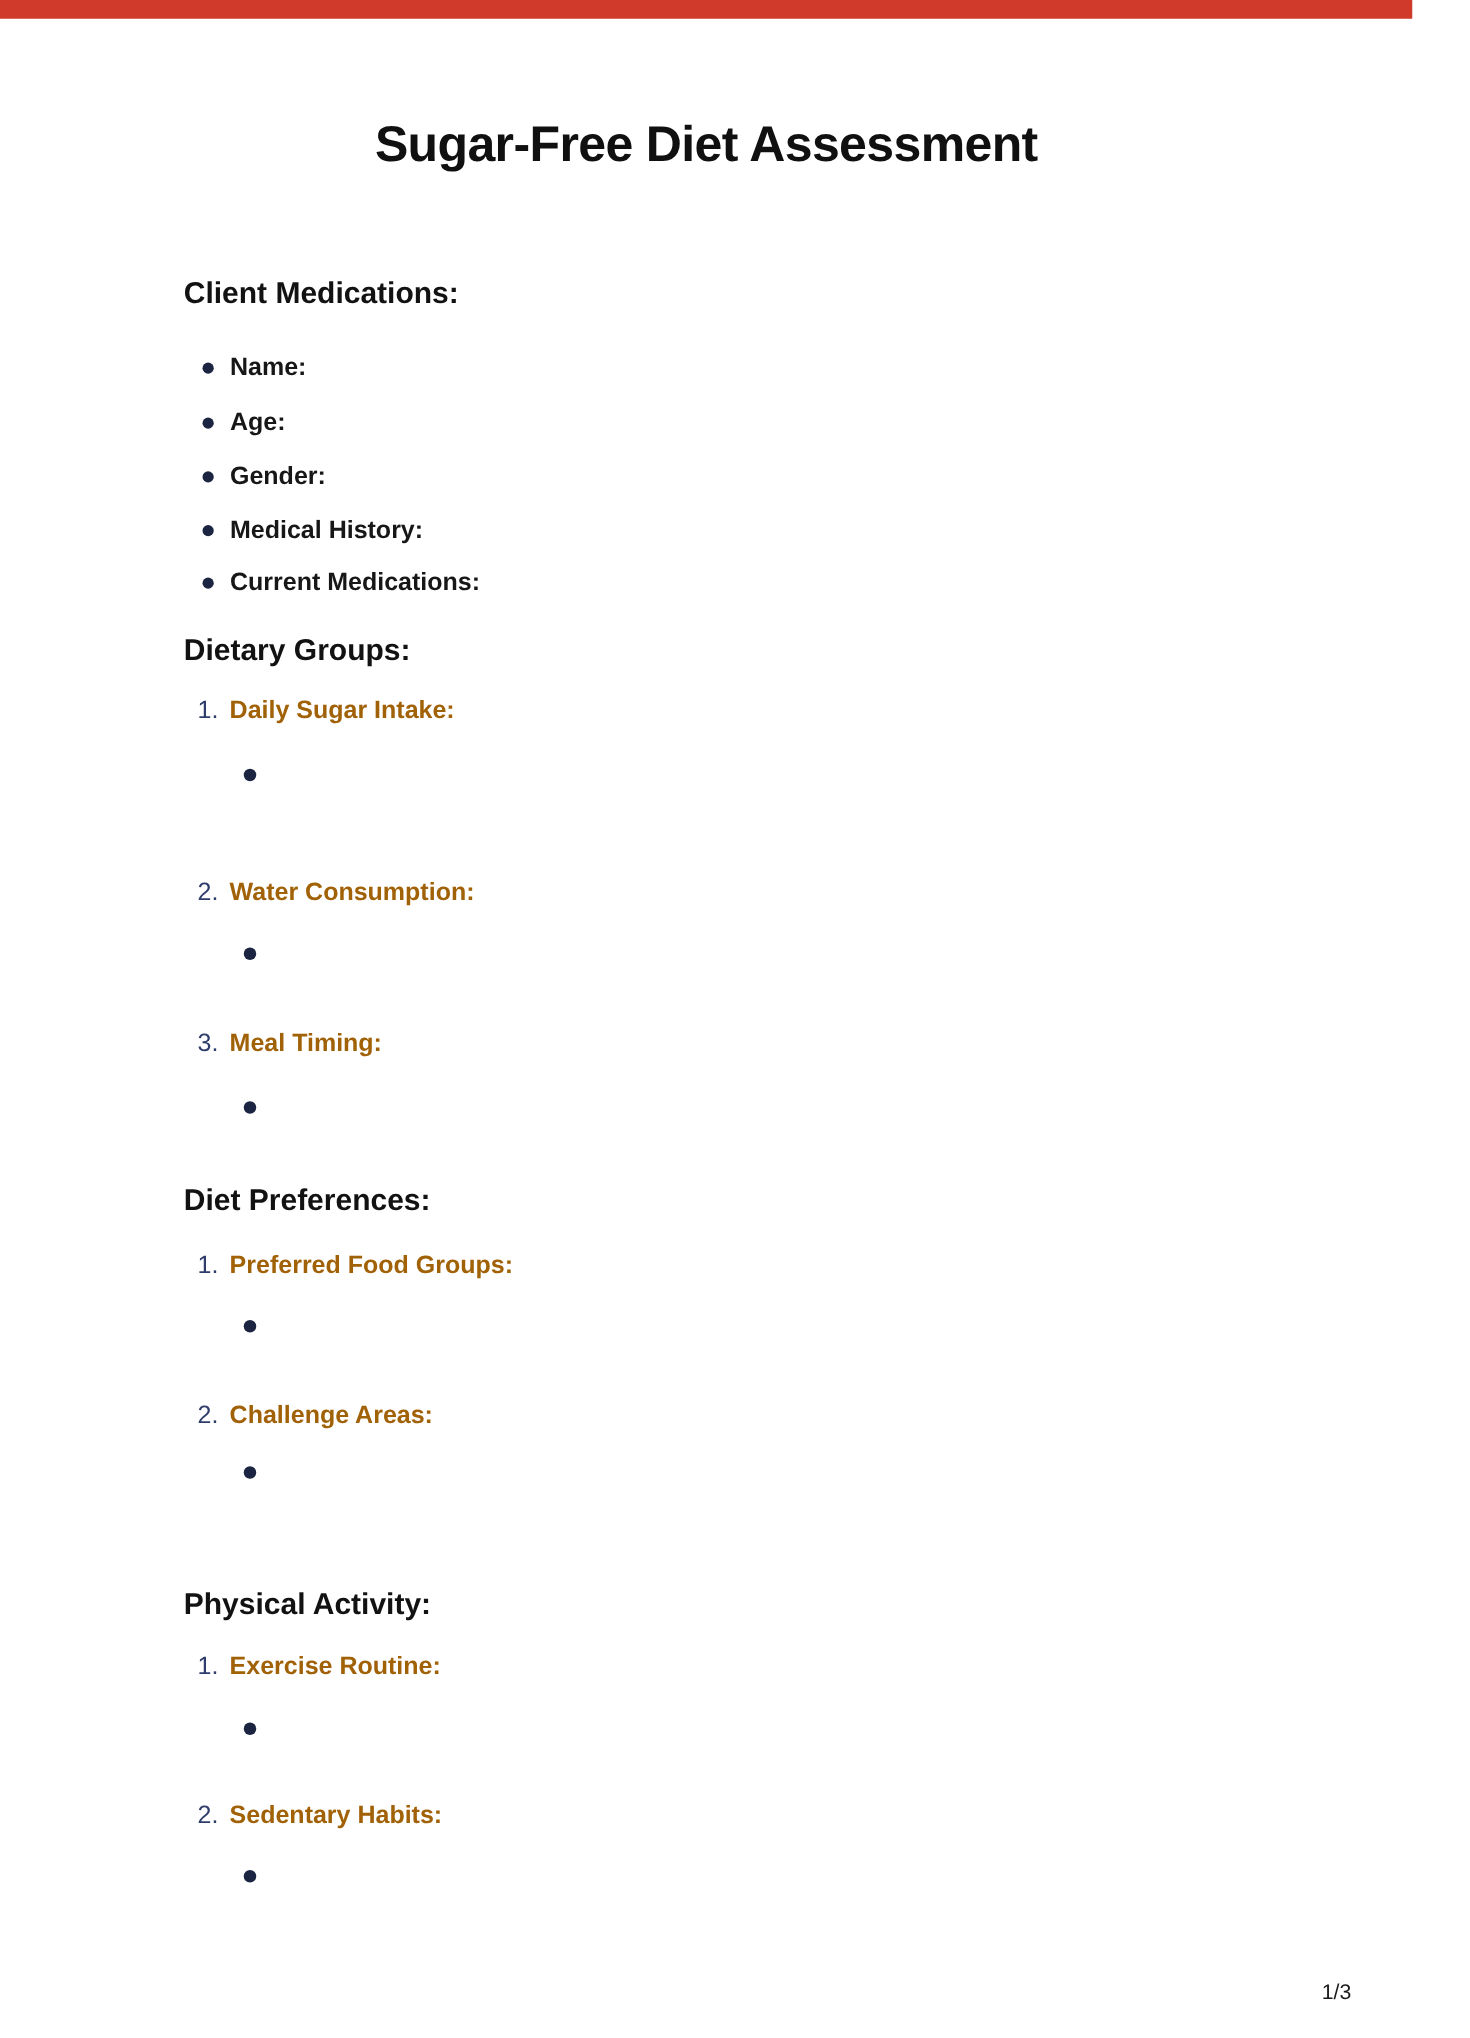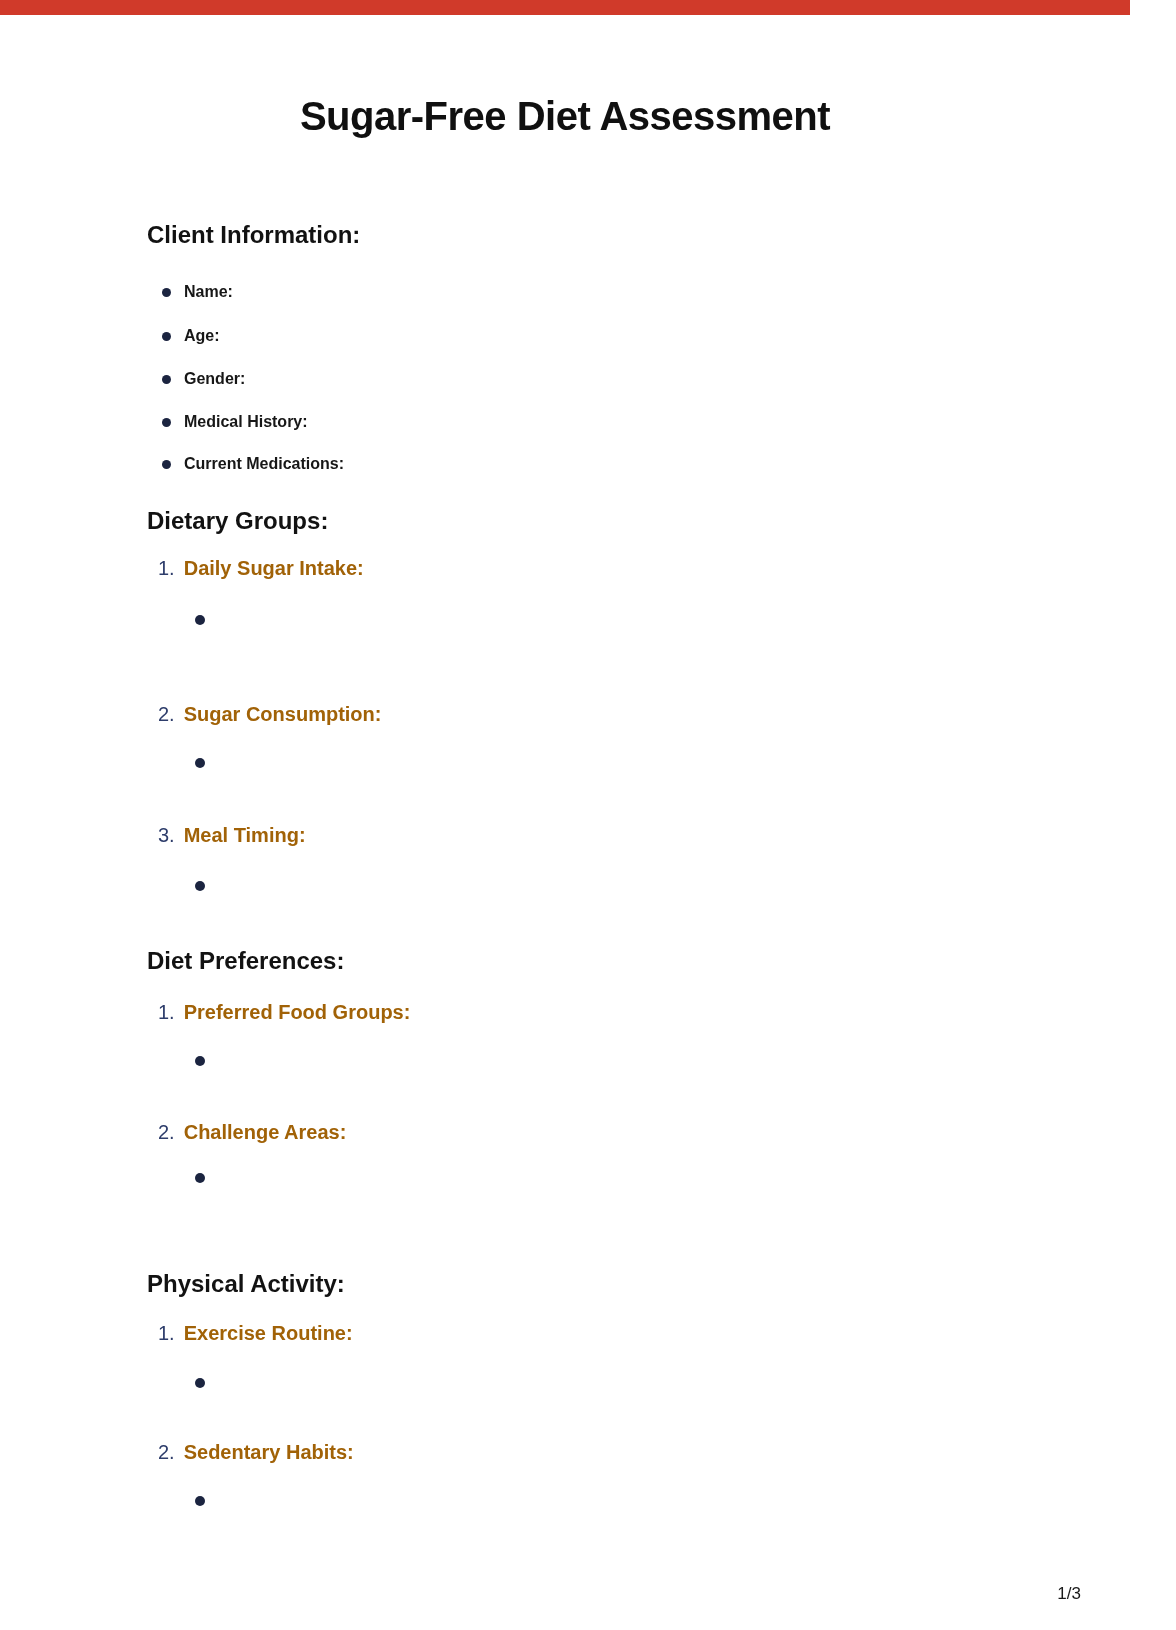--- a/index.html
+++ b/index.html
@@ -19,40 +19,40 @@
   .title{
     left:0;width:100%;text-align:center;
     font-size:40px;font-weight:700;color:#101010;letter-spacing:-0.5px;
   }
   .heading{left:147px;font-size:24px;font-weight:700;color:#121212;}
   .brow{left:162px;display:flex;align-items:center;}
   .dot{
     width:9px;height:9px;border-radius:50%;
     background:var(--bullet,#1b2440);margin-right:13px;flex:none;
   }
-  .blabel{font-size:16px;font-weight:700;color:#171717;}
+  .blabel{font-size:20px;font-weight:700;color:#171717;}
   .nrow{left:158px;display:flex;align-items:baseline;}
   .num{font-size:20px;font-weight:400;color:var(--number,#2e3d6b);margin-right:9px;}
   .nlabel{font-size:20px;font-weight:700;color:#a16207;}
   .subdot{
     position:absolute;left:195px;width:10px;height:10px;border-radius:50%;
     background:var(--bullet,#1b2440);
   }
   .pagenum{right:49px;font-size:17px;font-weight:400;color:#1a1a1a;}
 </style>
 </head>
 <body>
 
 <div class="page">
 
   <div class="accent-bar"></div>
 
   <h1 class="abs title" style="top:96px">Sugar-Free Diet Assessment</h1>
 
-  <h2 class="abs heading" style="top:223px">Client Information:</h2>
+  <h2 class="abs heading" style="top:223px">Client Medications:</h2>
 
   <div class="abs brow" style="top:284px">
     <span class="dot"></span>
     <span class="blabel">Name:</span>
   </div>
   <div class="abs brow" style="top:328px">
     <span class="dot"></span>
     <span class="blabel">Age:</span>
   </div>
   <div class="abs brow" style="top:371px">
@@ -71,21 +71,21 @@
   <h2 class="abs heading" style="top:509px">Dietary Groups:</h2>
 
   <div class="abs nrow" style="top:558px">
     <span class="num">1.</span>
     <span class="nlabel">Daily Sugar Intake:</span>
   </div>
   <span class="subdot" style="top:615px"></span>
 
   <div class="abs nrow" style="top:704px">
     <span class="num">2.</span>
-    <span class="nlabel">Sugar Consumption:</span>
+    <span class="nlabel">Water Consumption:</span>
   </div>
   <span class="subdot" style="top:758px"></span>
 
   <div class="abs nrow" style="top:825px">
     <span class="num">3.</span>
     <span class="nlabel">Meal Timing:</span>
   </div>
   <span class="subdot" style="top:881px"></span>
 
   <h2 class="abs heading" style="top:949px">Diet Preferences:</h2>

